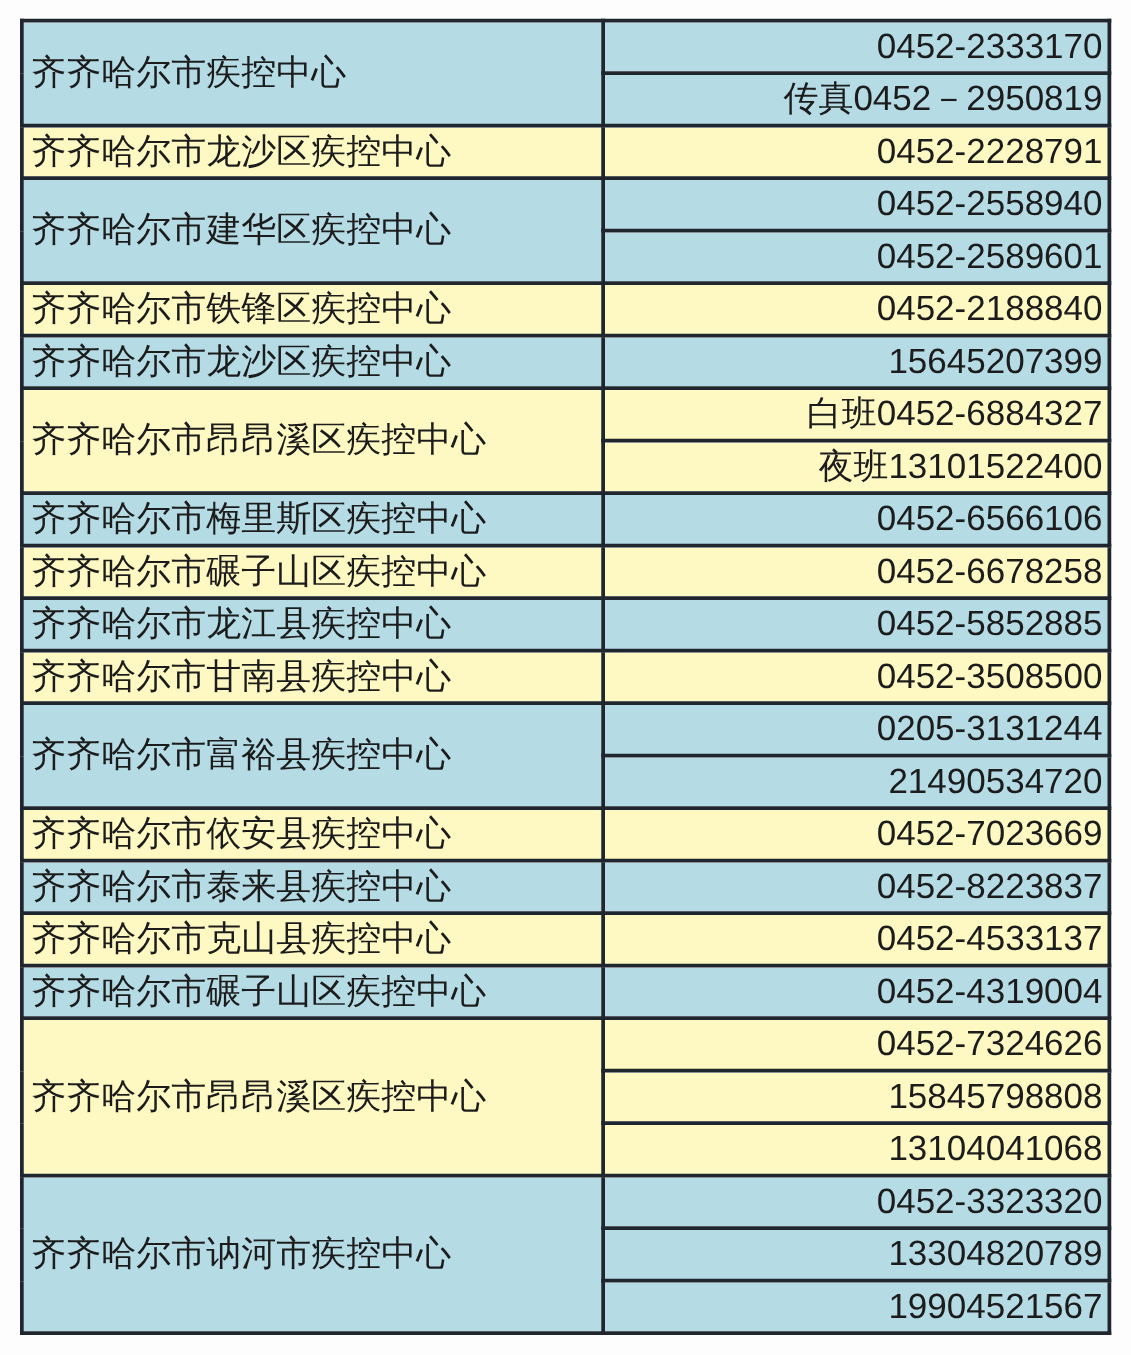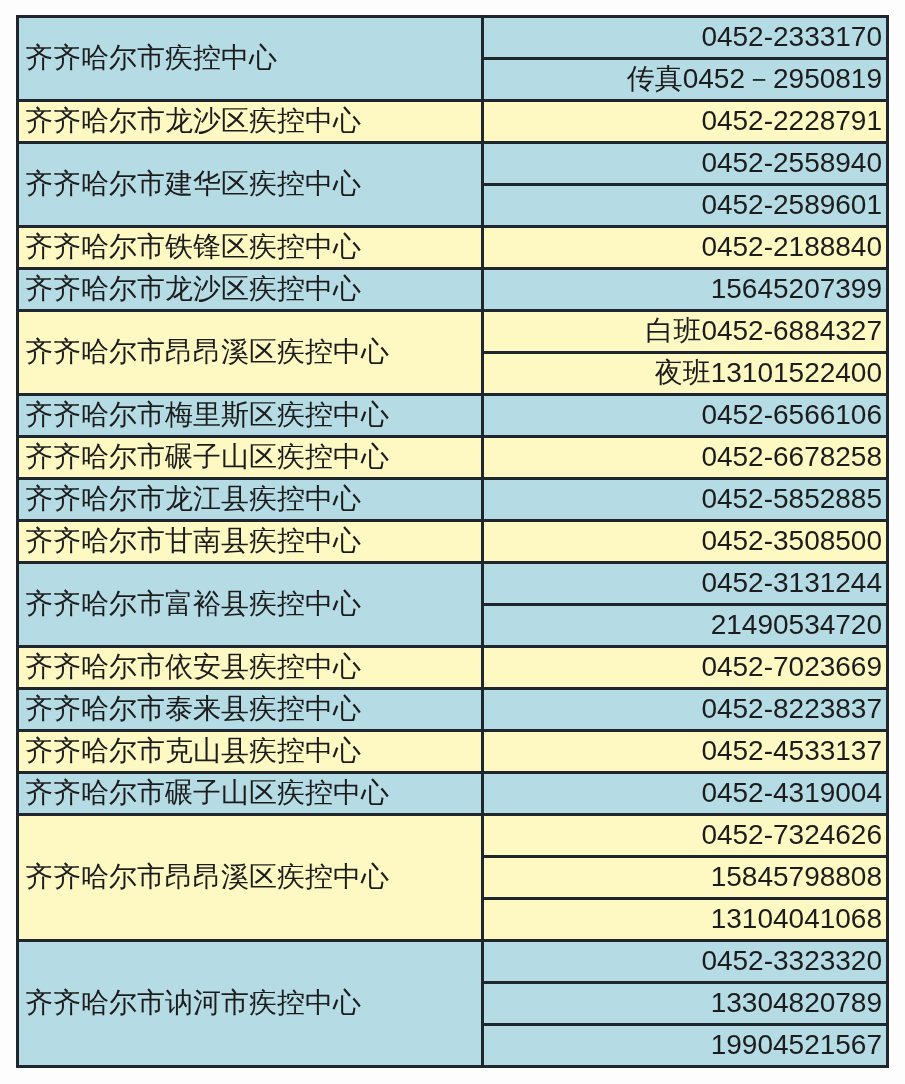--- a/index.html
+++ b/index.html
@@ -101,21 +101,21 @@
         <tr>
           <td class="org hl" rowspan="1">齐齐哈尔市龙江县疾控中心</td>
           <td class="num hl">0452-5852885</td>
         </tr>
         <tr>
           <td class="org" rowspan="1">齐齐哈尔市甘南县疾控中心</td>
           <td class="num">0452-3508500</td>
         </tr>
         <tr>
           <td class="org hl" rowspan="2">齐齐哈尔市富裕县疾控中心</td>
-          <td class="num hl">0452-3131244</td>
+          <td class="num hl">0205-3131244</td>
         </tr>
         <tr>
           <td class="num hl">21490534720</td>
         </tr>
         <tr>
           <td class="org" rowspan="1">齐齐哈尔市依安县疾控中心</td>
           <td class="num">0452-7023669</td>
         </tr>
         <tr>
           <td class="org hl" rowspan="1">齐齐哈尔市泰来县疾控中心</td>

